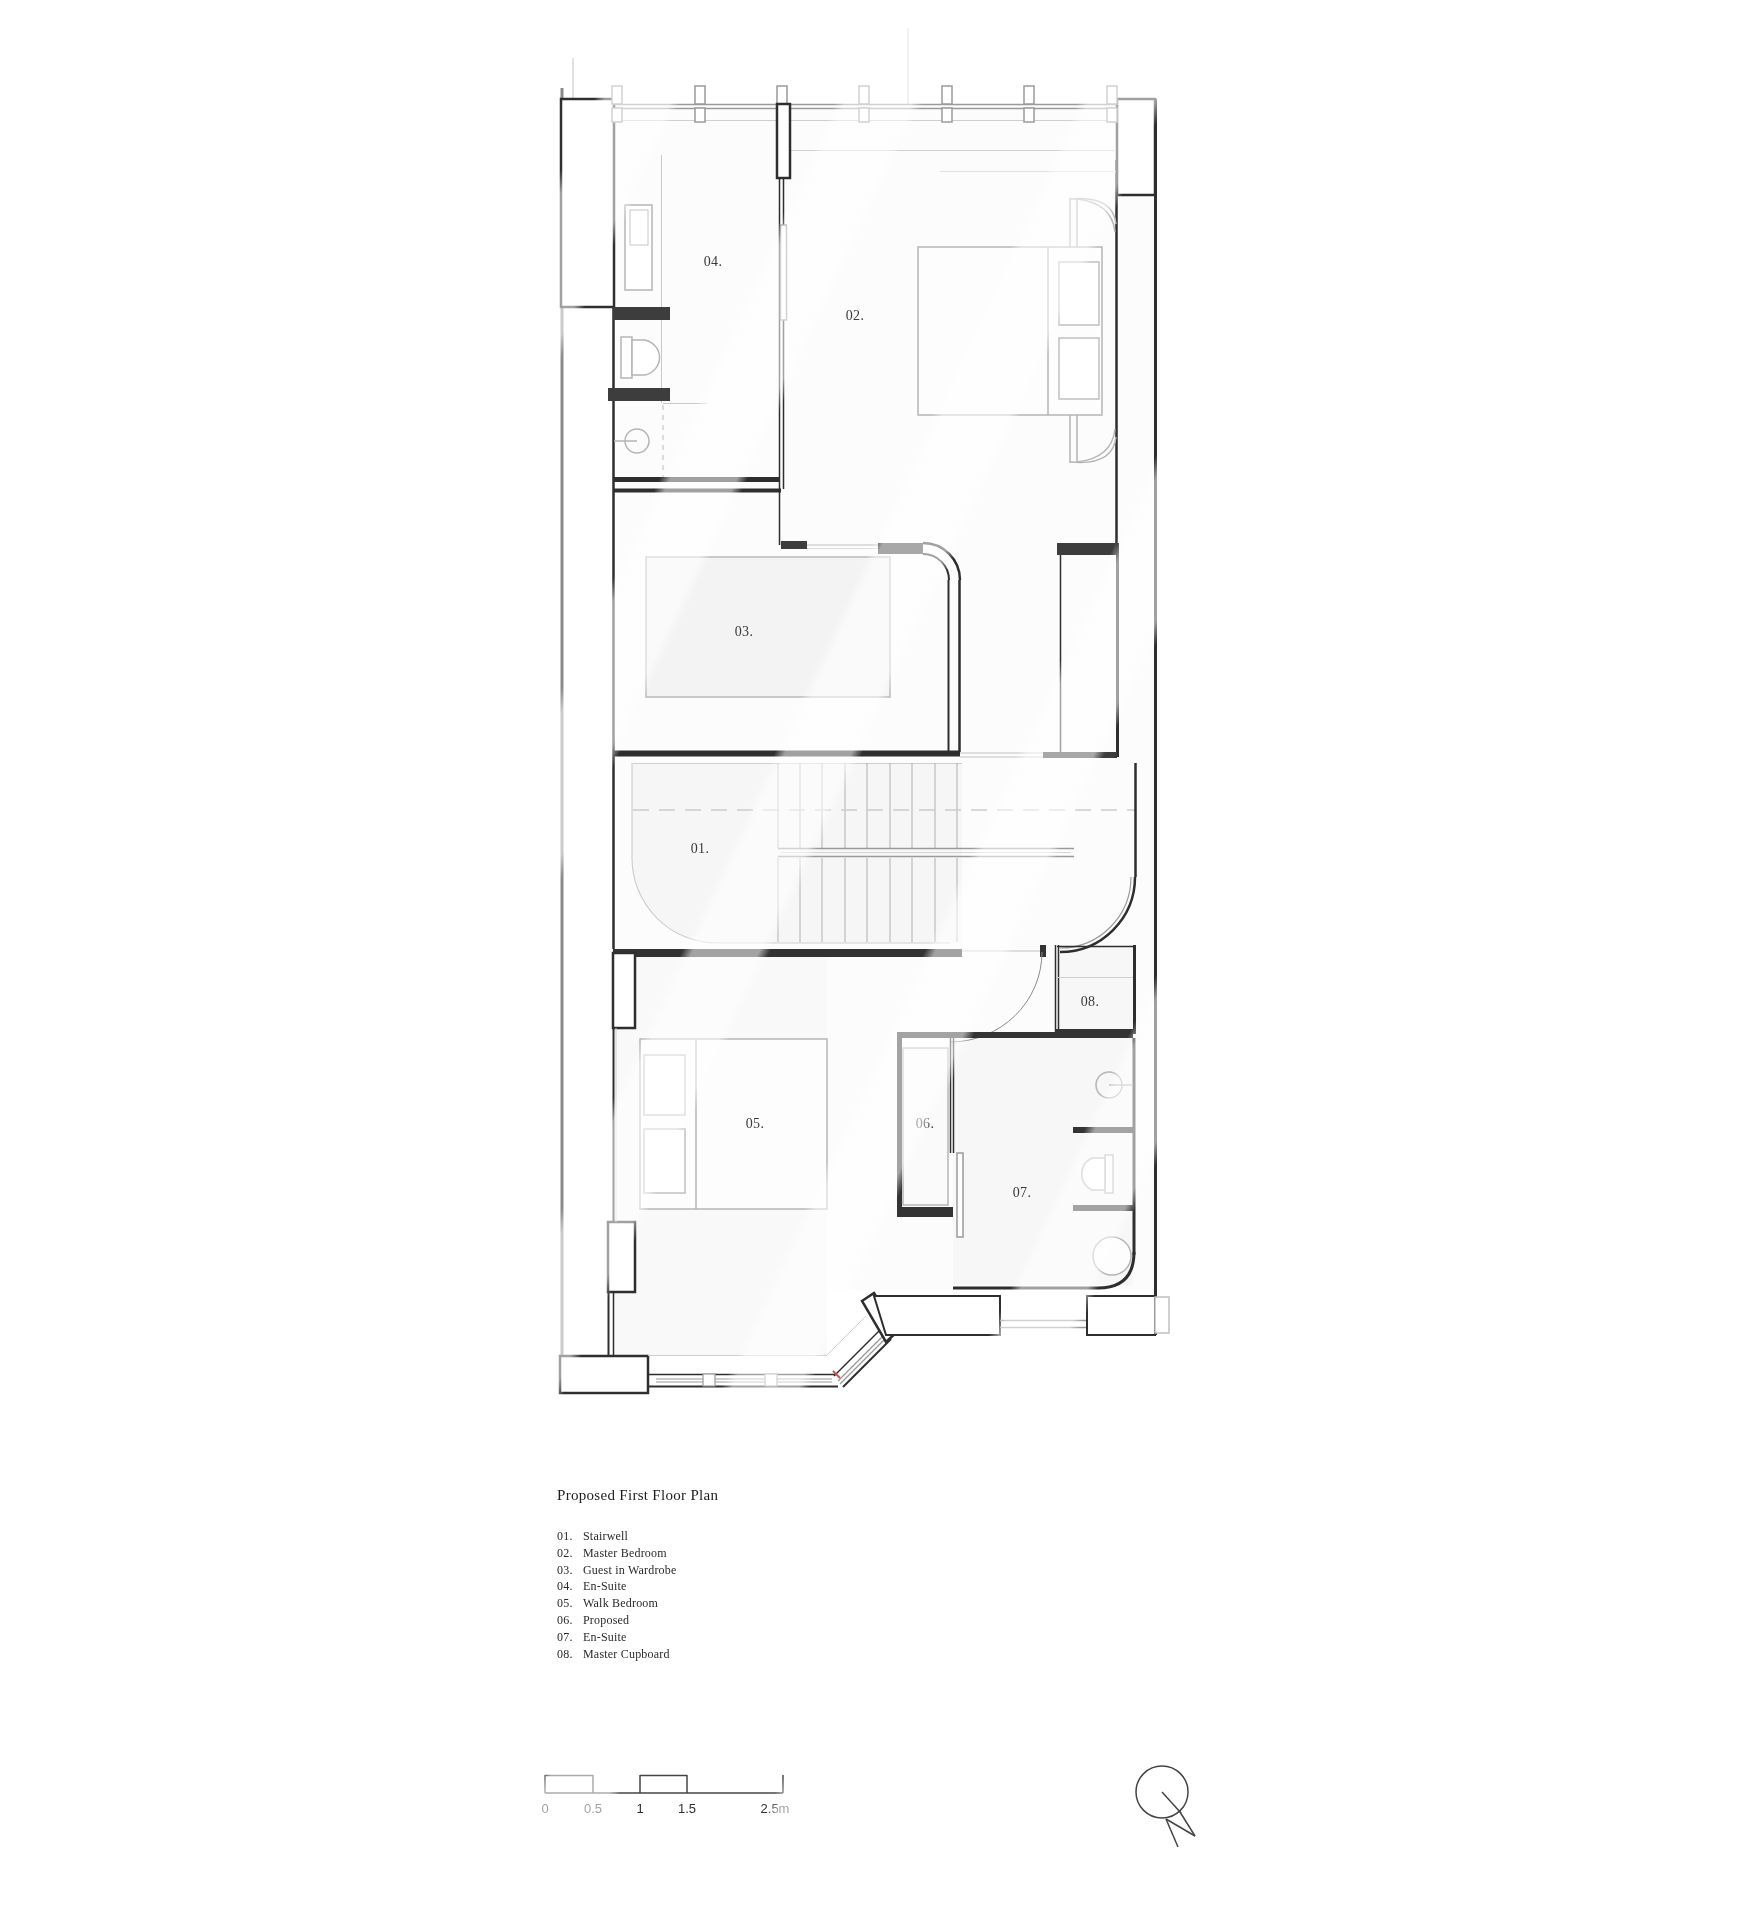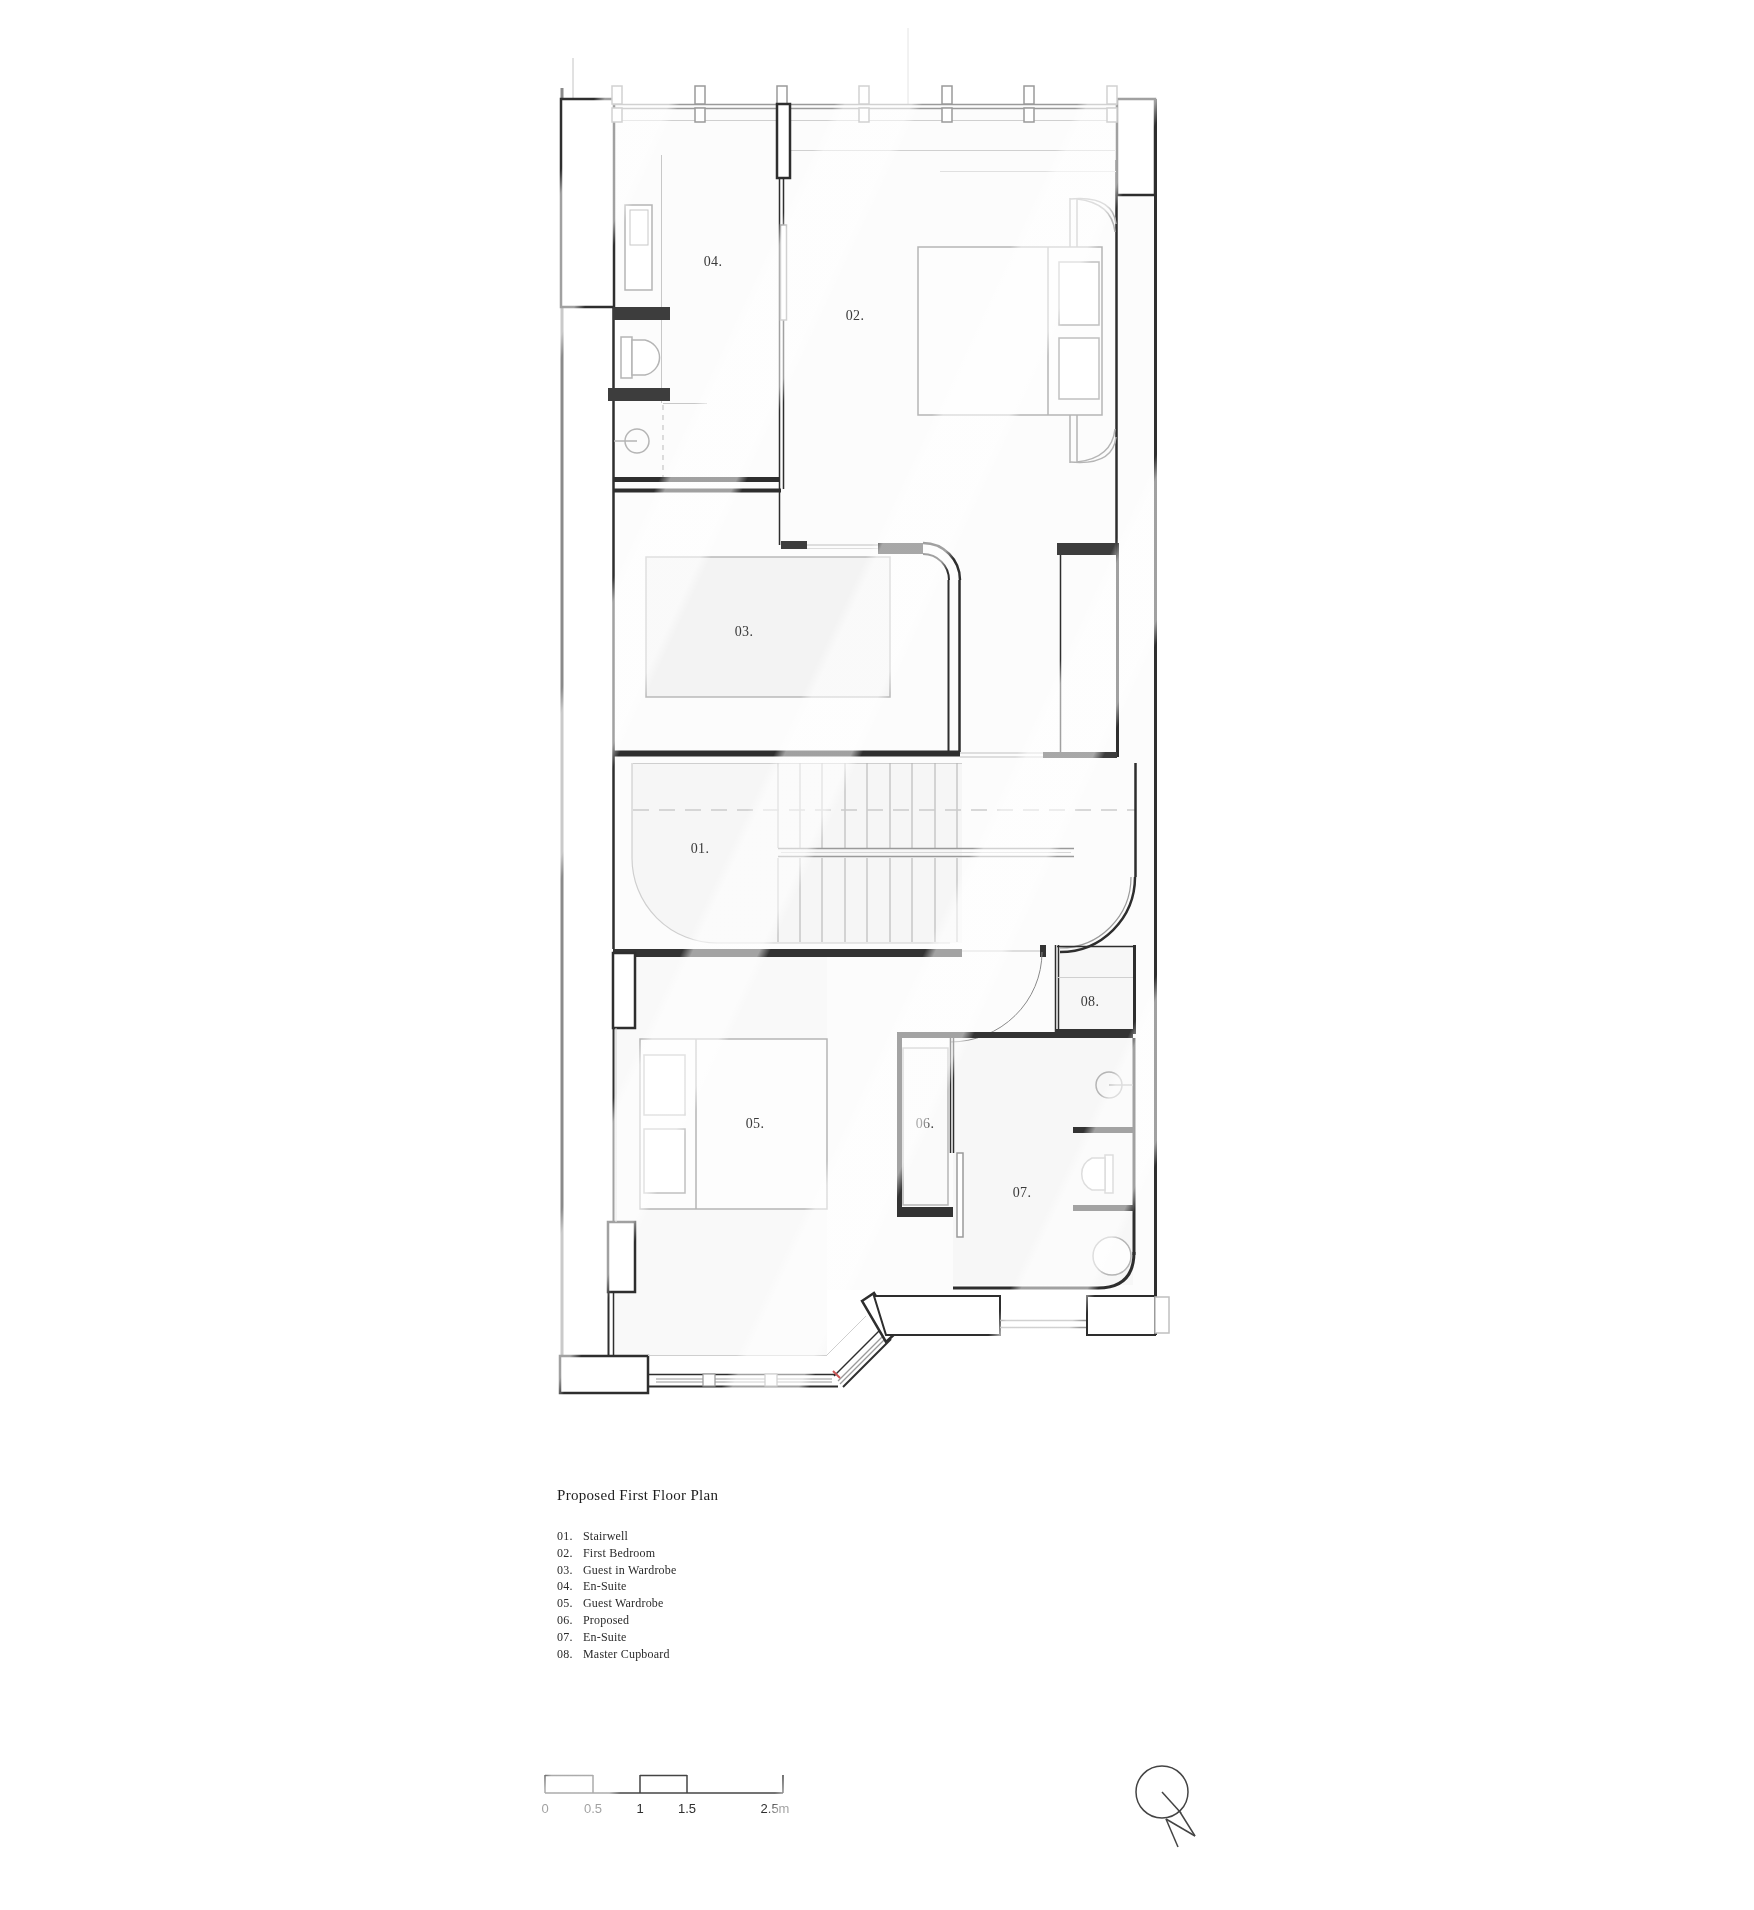--- a/index.html
+++ b/index.html
@@ -314,30 +314,30 @@
   </svg>
 
   <div class="sheen"></div>
 
   <div class="legend">
     <p class="legend-title">Proposed First Floor Plan</p>
     <div class="legend-row">
       <span class="num">01.</span><span>Stairwell</span>
     </div>
     <div class="legend-row">
-      <span class="num">02.</span><span>First Bedroom</span>
+      <span class="num">02.</span><span>Master Bedroom</span>
     </div>
     <div class="legend-row">
       <span class="num">03.</span><span>Guest in Wardrobe</span>
     </div>
     <div class="legend-row">
       <span class="num">04.</span><span>En-Suite</span>
     </div>
     <div class="legend-row">
-      <span class="num">05.</span><span>Guest Wardrobe</span>
+      <span class="num">05.</span><span>Walk Bedroom</span>
     </div>
     <div class="legend-row">
       <span class="num">06.</span><span>Proposed</span>
     </div>
     <div class="legend-row">
       <span class="num">07.</span><span>En-Suite</span>
     </div>
     <div class="legend-row">
       <span class="num">08.</span><span>Master Cupboard</span>
     </div>

